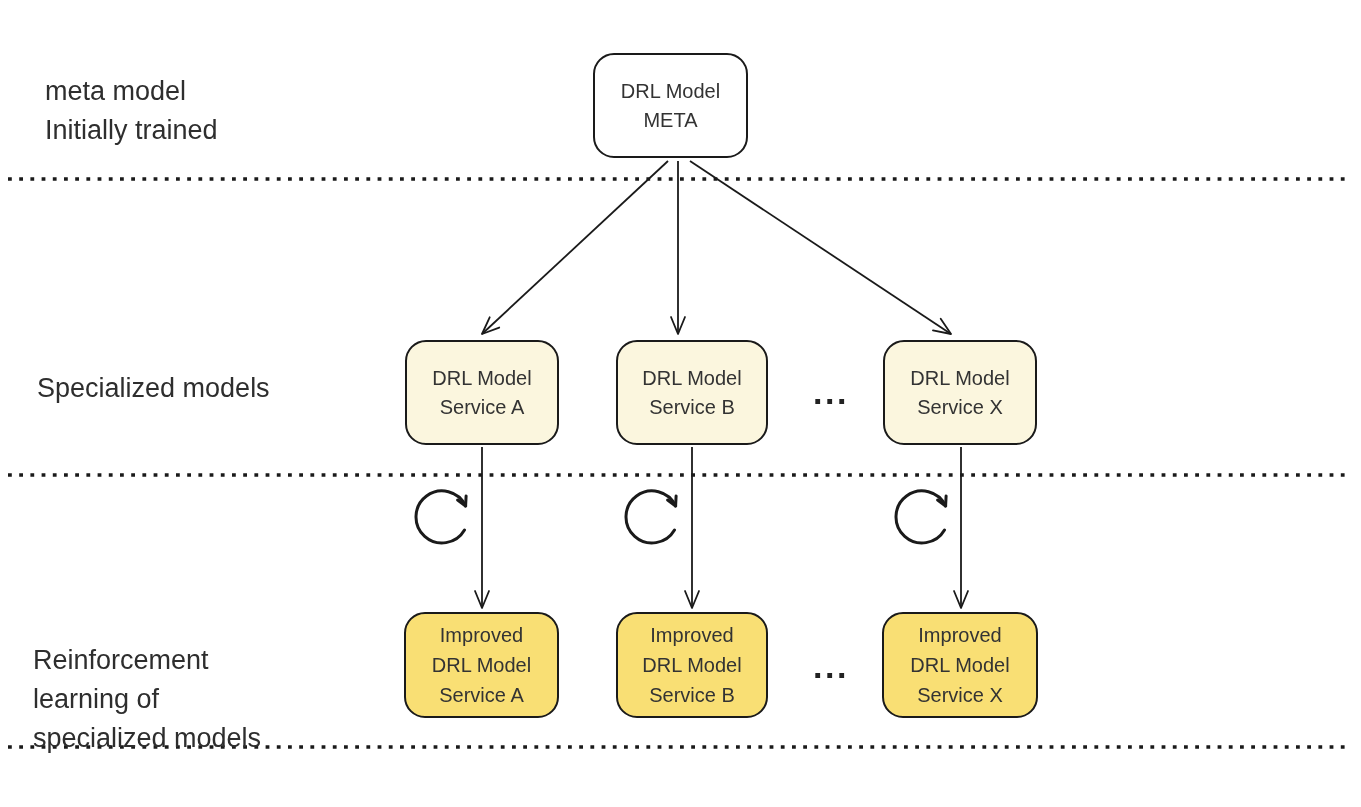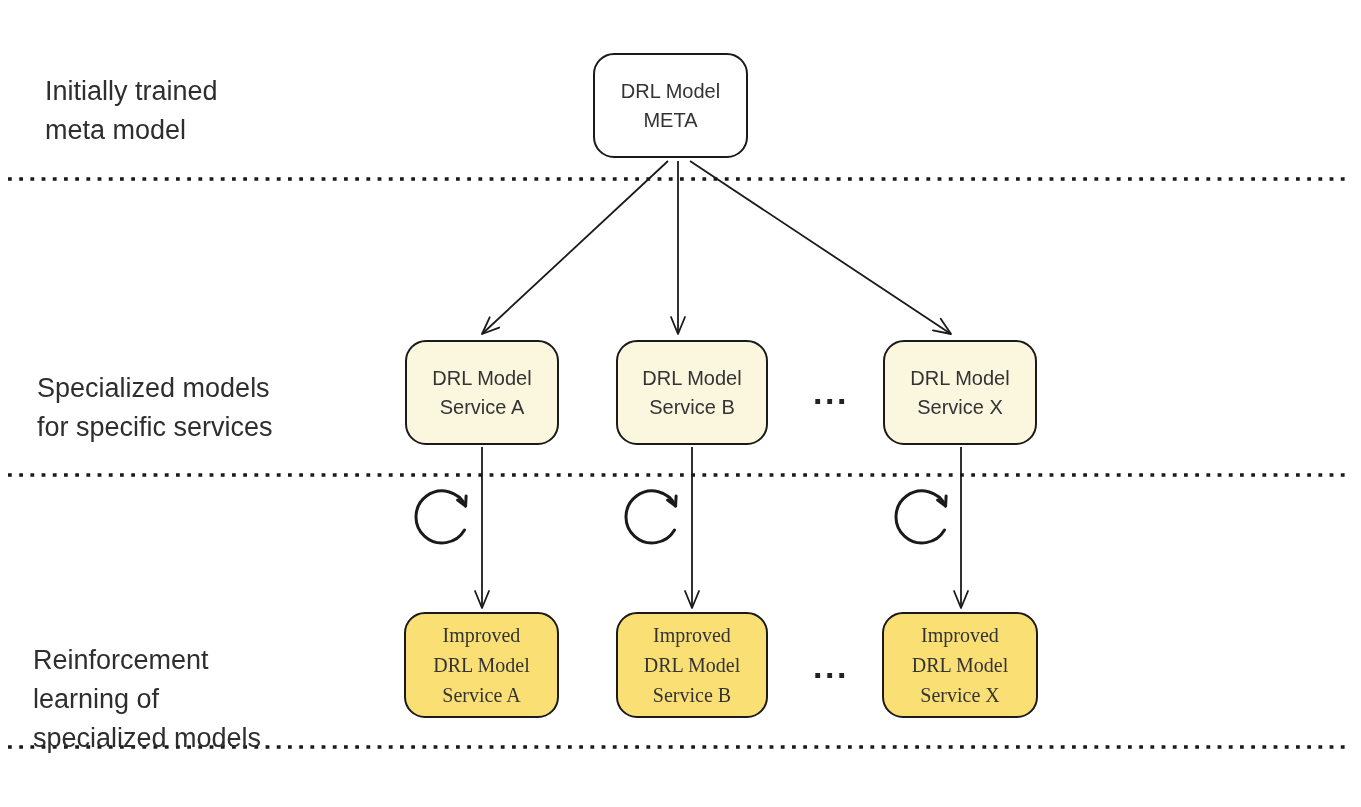--- a/index.html
+++ b/index.html
@@ -50,21 +50,21 @@
     box-sizing: border-box;
     border: 2px solid var(--box-border, #1a1a1a);
     border-radius: 21px;
     color: var(--box-text, #333333);
     font-size: 20px;
     line-height: 29px;
     white-space: nowrap;
   }
   .node.meta     { background: var(--meta-box-fill, #ffffff); }
   .node.service  { background: var(--service-box-fill, #fbf6de); }
-  .node.improved { background: var(--improved-box-fill, #f9df74); line-height: 30px; font-family: Liberation Serif, serif; }
+  .node.improved { background: var(--improved-box-fill, #f9df74); line-height: 30px; }
   .ellipsis {
     position: absolute;
     width: 52px;
     text-align: center;
     font-size: 34px;
     font-weight: bold;
     letter-spacing: 2.5px;
     color: #222222;
     line-height: 34px;
   }
@@ -96,27 +96,26 @@
     <line class="arrow-line" x1="482" y1="447" x2="482" y2="608" marker-end="url(#ah)"></line>
     <line class="arrow-line" x1="692" y1="447" x2="692" y2="608" marker-end="url(#ah)"></line>
     <line class="arrow-line" x1="961" y1="447" x2="961" y2="608" marker-end="url(#ah)"></line>
 
     <use href="#loopicon" x="442" y="517"></use>
     <use href="#loopicon" x="652" y="517"></use>
     <use href="#loopicon" x="922" y="517"></use>
   </svg>
 
   <div class="row-label" style="left:45px; top:72px;">
+    <div>meta model</div>
     <div>Initially trained</div>
-    <div>meta model</div>
   </div>
 
   <div class="row-label" style="left:37px; top:369px;">
     <div>Specialized models</div>
-    <div>for specific services</div>
   </div>
 
   <div class="row-label" style="left:33px; top:641px;">
     <div>Reinforcement</div>
     <div>learning of</div>
     <div>specialized models</div>
   </div>
 
   <div class="node meta" style="left:593px; top:53px; width:155px; height:105px;">
     <div>DRL Model</div>

